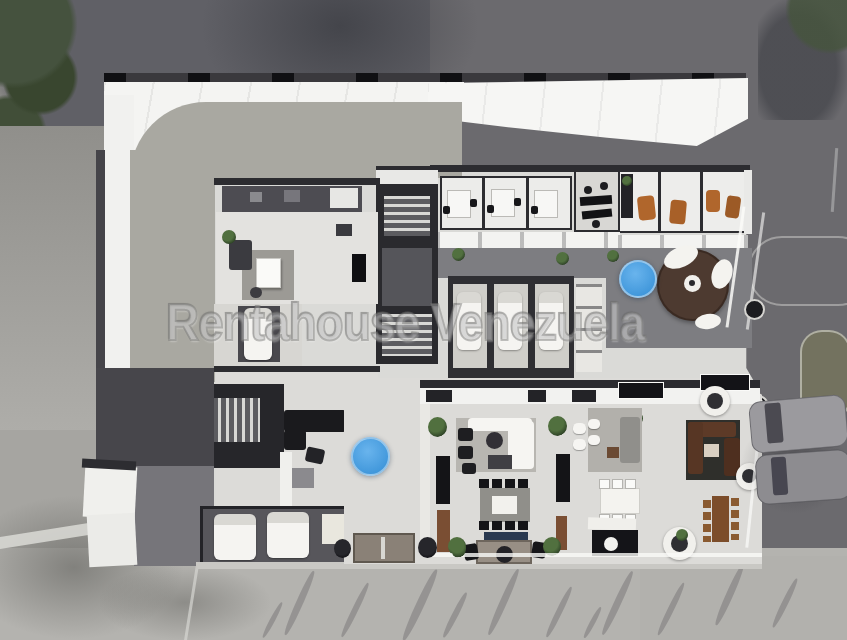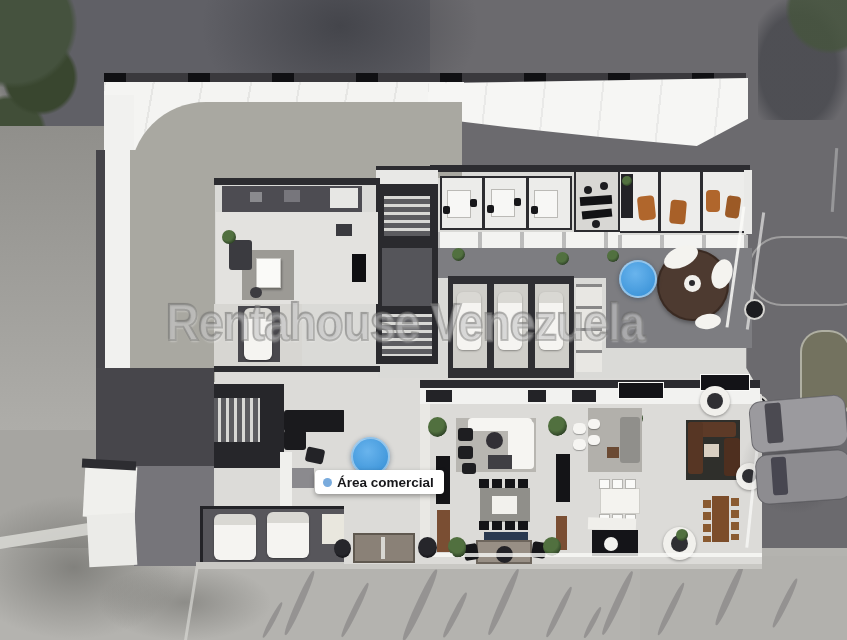--- a/index.html
+++ b/index.html
@@ -263,18 +263,14 @@
   <div class="a" style="left:750px;top:398px;width:95px;height:50px;background:#9b9a9e;border-radius:12px;border:1px solid rgba(40,40,44,.4);transform:rotate(-5deg);"></div>
   <div class="a" style="left:766px;top:403px;width:16px;height:40px;background:#4b4a51;border-radius:3px;transform:rotate(-5deg);"></div>
   <div class="a" style="left:756px;top:452px;width:93px;height:48px;background:#8d8c90;border-radius:12px;border:1px solid rgba(40,40,44,.4);transform:rotate(-4deg);"></div>
   <div class="a" style="left:772px;top:457px;width:15px;height:38px;background:#474650;border-radius:3px;transform:rotate(-4deg);"></div>
 
   <div class="a" id="watermark" style="left:166px;top:292px;">Rentahouse Venezuela</div>
 
   <div class="a marker" style="left:619px;top:260px;width:34px;height:34px;"></div>
 
   <div class="a marker" style="left:351px;top:437px;width:35px;height:35px;"></div>
-  <div class="a label-pill" style="left:315px;top:470px;height:24px;padding:0 10px 0 8px;gap:5px;">
-    <span class="label-dot" style="width:9px;height:9px;background:#79abdd;"></span>
-    <span class="label-text" style="font-size:13.5px;">Área comercial</span>
-  </div>
 
 </div>
 
 </body></html>

